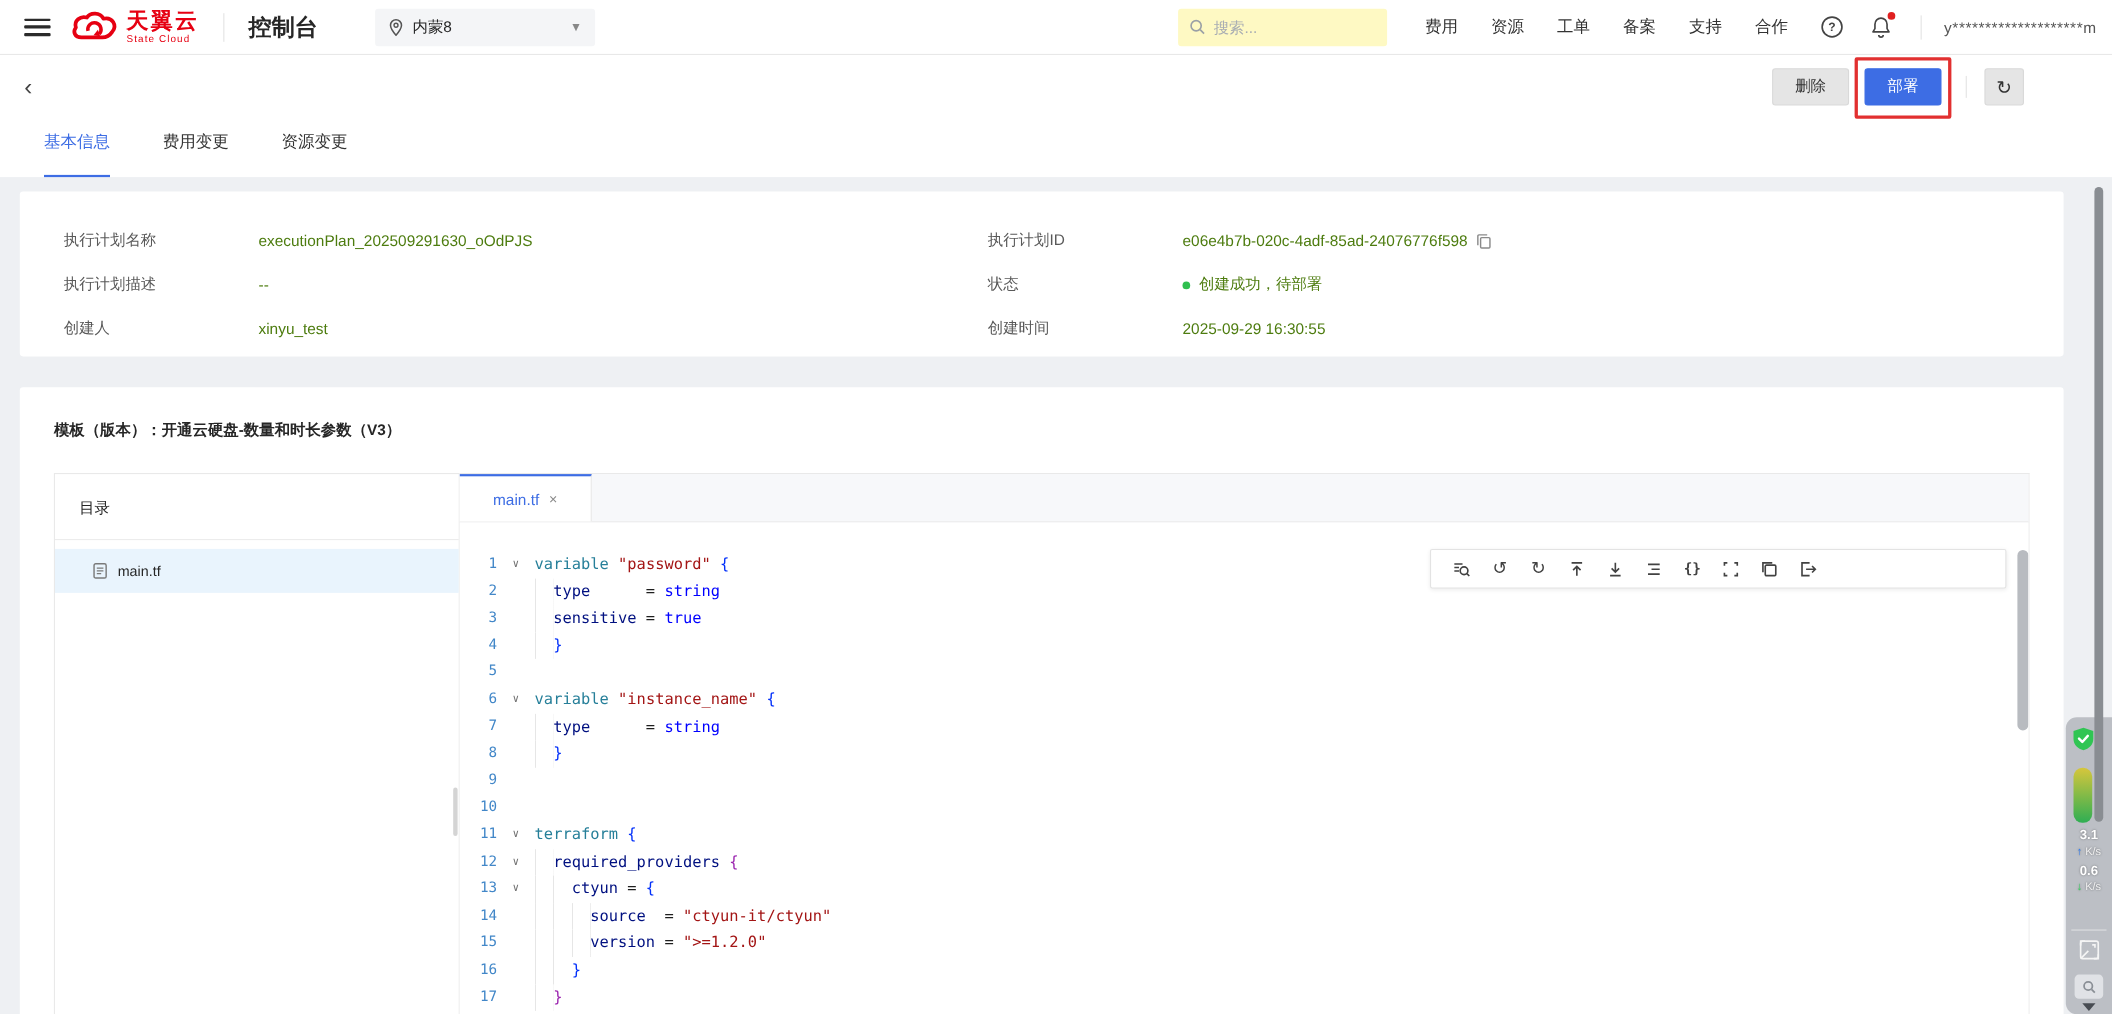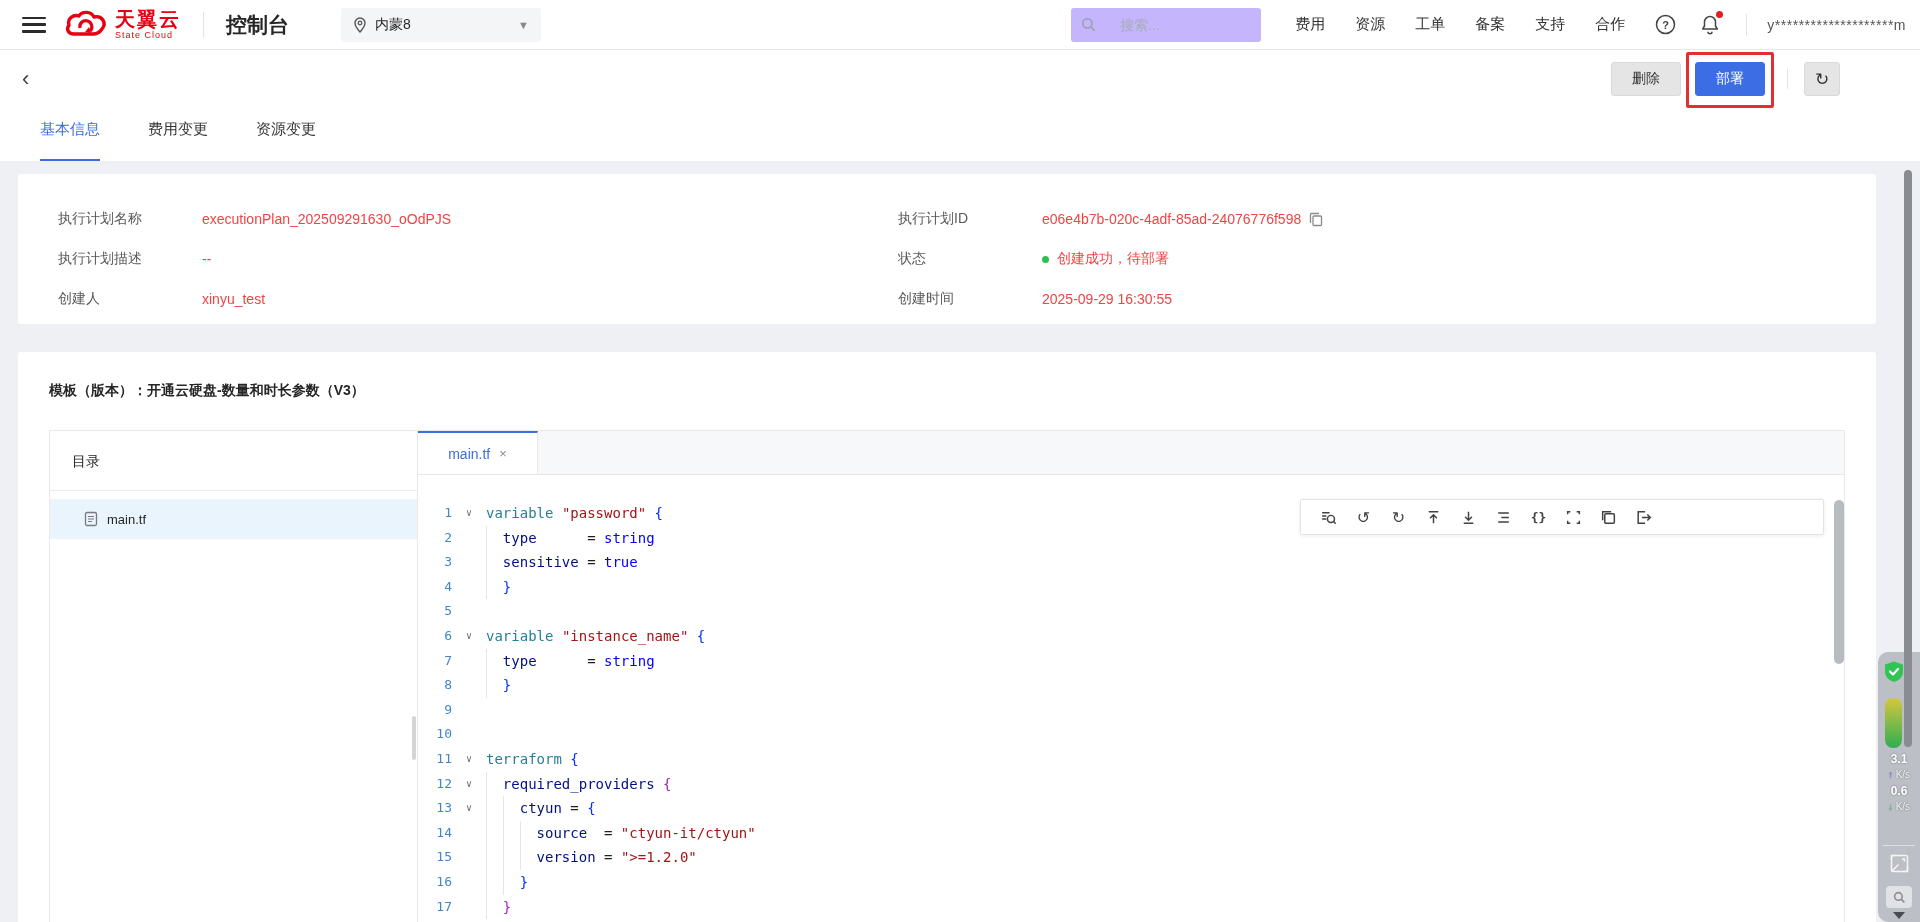--- a/index.html
+++ b/index.html
@@ -17,22 +17,22 @@
   .logo { display:flex; align-items:center; gap:7px; margin-right:22px; }
   .logo-text { line-height:1; }
   .logo-cn { color:#e60012; font-size:20px; font-weight:bold; letter-spacing:2px;}
   .logo-en { color:#e60012; font-size:9px; letter-spacing:1px; margin-top:2px;}
   .v-div { width:1px; height:26px; background:#e3e3e3; margin-right:22px;}
   .console { font-size:21px; font-weight:bold; color:#262626; margin-right:52px;}
   .region-pill { width:200px; height:34px; background:#f4f5f7; border-radius:3px;
     display:flex; align-items:center; padding:0 12px; gap:8px; font-size:14px; cursor:pointer;}
   .region-pill .chev { margin-left:auto; color:#888; font-size:11px;}
   .nav-right { margin-left:auto; display:flex; align-items:center; }
-  .searchbox { width:190px; height:34px; background:#c4b5fd; border-radius:3px;
-    display:flex; align-items:center; padding:0 10px; gap:24px; margin-right:34px;}
+  .searchbox { width:190px; height:34px; background:#fef9c3; border-radius:3px;
+    display:flex; align-items:center; padding:0 10px; gap:7px; margin-right:34px;}
   .searchbox input { border:none; outline:none; background:transparent; font-size:14px; width:130px;
     font-family:"Liberation Sans",sans-serif; color:#666;}
   .searchbox input::placeholder { color:#a8adb3; }
   .nav-link { font-size:15px; color:#333; margin-right:30px; cursor:pointer;}
   .icon-btn { position:relative; margin-right:24px; cursor:pointer; display:flex; align-items:center;}
   .red-dot { position:absolute; top:-3px; right:-3px; width:7px; height:7px; background:#e02020; border-radius:50%;}
   .user-div { width:1px; height:22px; background:#e3e3e3; margin:0 20px 0 2px;}
   .username { font-size:14px; color:#555; letter-spacing:.5px;text-align:center;}
   
   .page-head { background:#fff; }
@@ -51,21 +51,21 @@
   .tabs { display:flex; gap:48px; padding-left:40px; height:53px; }
   .tab { font-size:15px; color:#333; cursor:pointer; padding-top:12px; height:100%; position:relative;}
   .tab.active { color:#3d6de4; }
   .tab.active:after { content:""; position:absolute; left:0; right:0; bottom:0; height:2px; background:#3d6de4;}
   
   .card { background:#fff; border-radius:3px; margin:0 44px 0 18px; }
   .info-card { margin-top:13px; height:150px; padding:25px 40px;
     display:grid; grid-template-columns:840px 1fr; grid-auto-rows:40px; align-items:center;}
   .field { display:flex; align-items:center; font-size:14px;}
   .field .lbl { width:144px; color:#595959; flex-shrink:0;}
-  .field .val { color:#ef4444; display:flex; align-items:center;}
+  .field .val { color:#4d7c0f; display:flex; align-items:center;margin-left:33px;}
   .copy-ic { margin-left:8px; cursor:pointer; display:flex;}
   .dot { width:7px; height:7px; border-radius:50%; background:#2fbf4f; margin-right:8px;}
   
   .template-card { margin-top:28px; height:610px; padding:0 31px;}
   .tpl-title { padding-top:30px; font-size:14px; font-weight:bold; color:#262626; margin-bottom:30px;}
   .tpl-body { display:flex; height:520px; }
   .tree { width:369px; border:1px solid #e9e9e9; position:relative; background:#fff;}
   .tree-head { height:60px; line-height:60px; padding-left:22px; font-size:14px; color:#262626;
     border-bottom:1px solid #ececec;}
   .tree-item { margin-top:8px; height:40px; display:flex; align-items:center; padding-left:34px;

